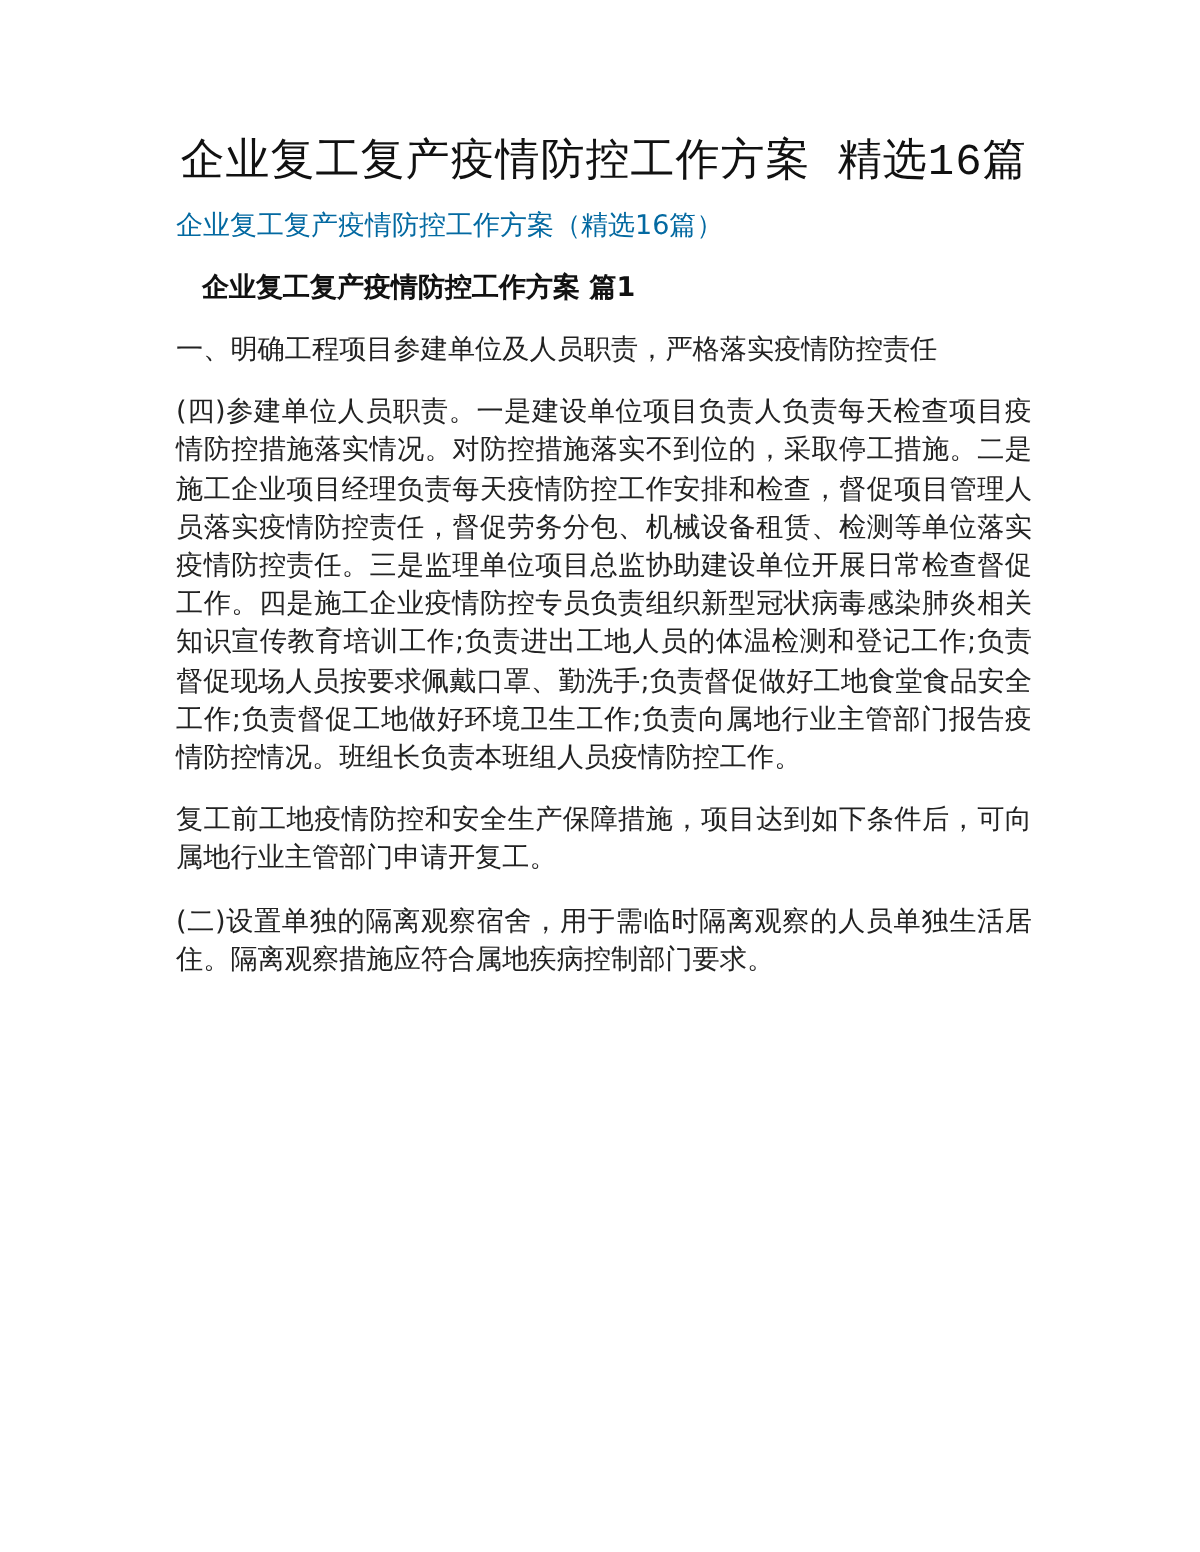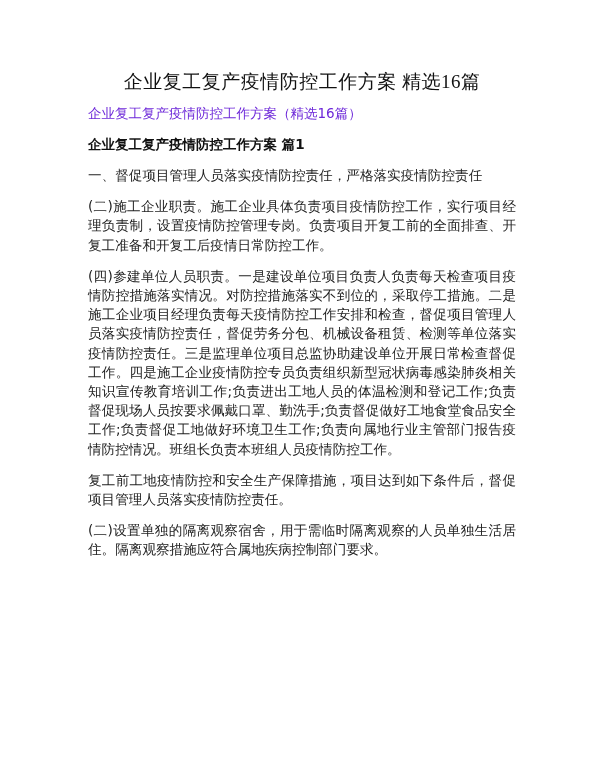--- a/index.html
+++ b/index.html
@@ -21,60 +21,59 @@
       width: 428px;
     }
     .print-label {
       font-family: "Liberation Serif", serif;
       font-size: 12px;
       color: #333;
       margin: 0 0 14px 0;
       line-height: 14px;
     }
     .doc-title {
-      font-family: Liberation Serif, serif;
-      font-size: 19px;
+      font-family: Liberation Mono, monospace;
+      font-size: 22px;
       font-weight: normal;
       text-align: center;
       margin: 0 0 10px 0;
       line-height: 24px;
       color: #111;
       letter-spacing: 0.5px;
     }
     .subtitle {
       font-family: "DejaVu Sans", sans-serif;
       font-size: 13.5px;
-      color: #6d28d9;
+      color: #0369a1;
       margin: 0 0 13px 0;
       line-height: 18px;
     }
     .section-heading {
       font-family: "DejaVu Sans", sans-serif;
       font-size: 13.5px;
       font-weight: bold;
       color: #111;
-      margin: 0 0 13px 0;
+      margin: 0 0 13px 13px;
       line-height: 18px;
     }
     .para {
       font-family: "DejaVu Sans", sans-serif;
       font-size: 13.6px;
       line-height: 19.2px;
       color: #222;
       margin: 0 0 12px 0;
       text-align: justify;
       word-break: break-all;
     }
   </style>
 </head>
 <body>
 
 <div class="page">
   <h1 class="doc-title">企业复工复产疫情防控工作方案 精选16篇</h1>
   <div class="subtitle">企业复工复产疫情防控工作方案（精选16篇）</div>
   <div class="section-heading">企业复工复产疫情防控工作方案 篇1</div>
-  <p class="para">一、督促项目管理人员落实疫情防控责任，严格落实疫情防控责任</p>
-  <p class="para">(二)施工企业职责。施工企业具体负责项目疫情防控工作，实行项目经理负责制，设置疫情防控管理专岗。负责项目开复工前的全面排查、开复工准备和开复工后疫情日常防控工作。</p>
+  <p class="para">一、明确工程项目参建单位及人员职责，严格落实疫情防控责任</p>
   <p class="para">(四)参建单位人员职责。一是建设单位项目负责人负责每天检查项目疫情防控措施落实情况。对防控措施落实不到位的，采取停工措施。二是施工企业项目经理负责每天疫情防控工作安排和检查，督促项目管理人员落实疫情防控责任，督促劳务分包、机械设备租赁、检测等单位落实疫情防控责任。三是监理单位项目总监协助建设单位开展日常检查督促工作。四是施工企业疫情防控专员负责组织新型冠状病毒感染肺炎相关知识宣传教育培训工作;负责进出工地人员的体温检测和登记工作;负责督促现场人员按要求佩戴口罩、勤洗手;负责督促做好工地食堂食品安全工作;负责督促工地做好环境卫生工作;负责向属地行业主管部门报告疫情防控情况。班组长负责本班组人员疫情防控工作。</p>
-  <p class="para">复工前工地疫情防控和安全生产保障措施，项目达到如下条件后，督促项目管理人员落实疫情防控责任。</p>
+  <p class="para">复工前工地疫情防控和安全生产保障措施，项目达到如下条件后，可向属地行业主管部门申请开复工。</p>
   <p class="para">(二)设置单独的隔离观察宿舍，用于需临时隔离观察的人员单独生活居住。隔离观察措施应符合属地疾病控制部门要求。</p>
 
 </div>
 
 </body></html>

